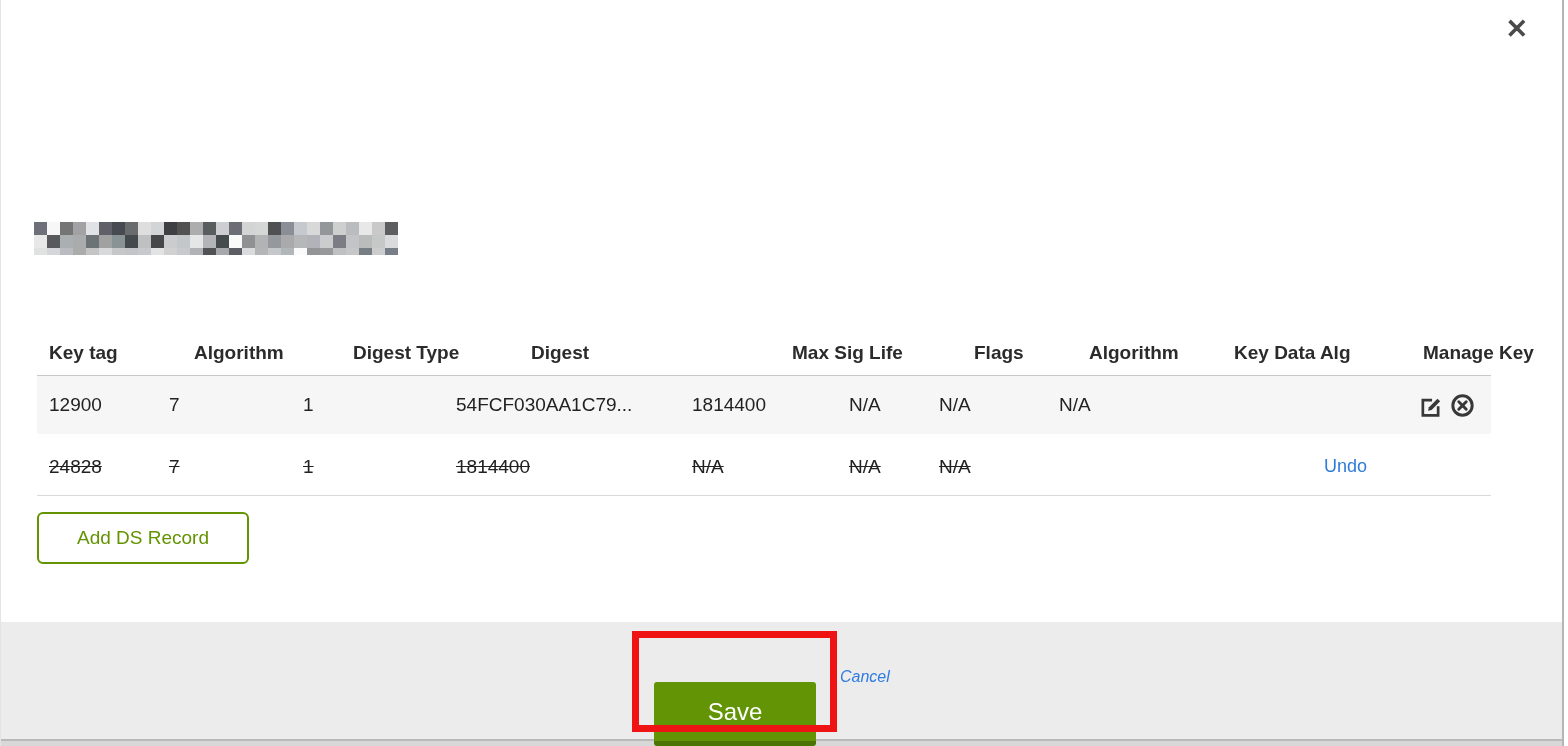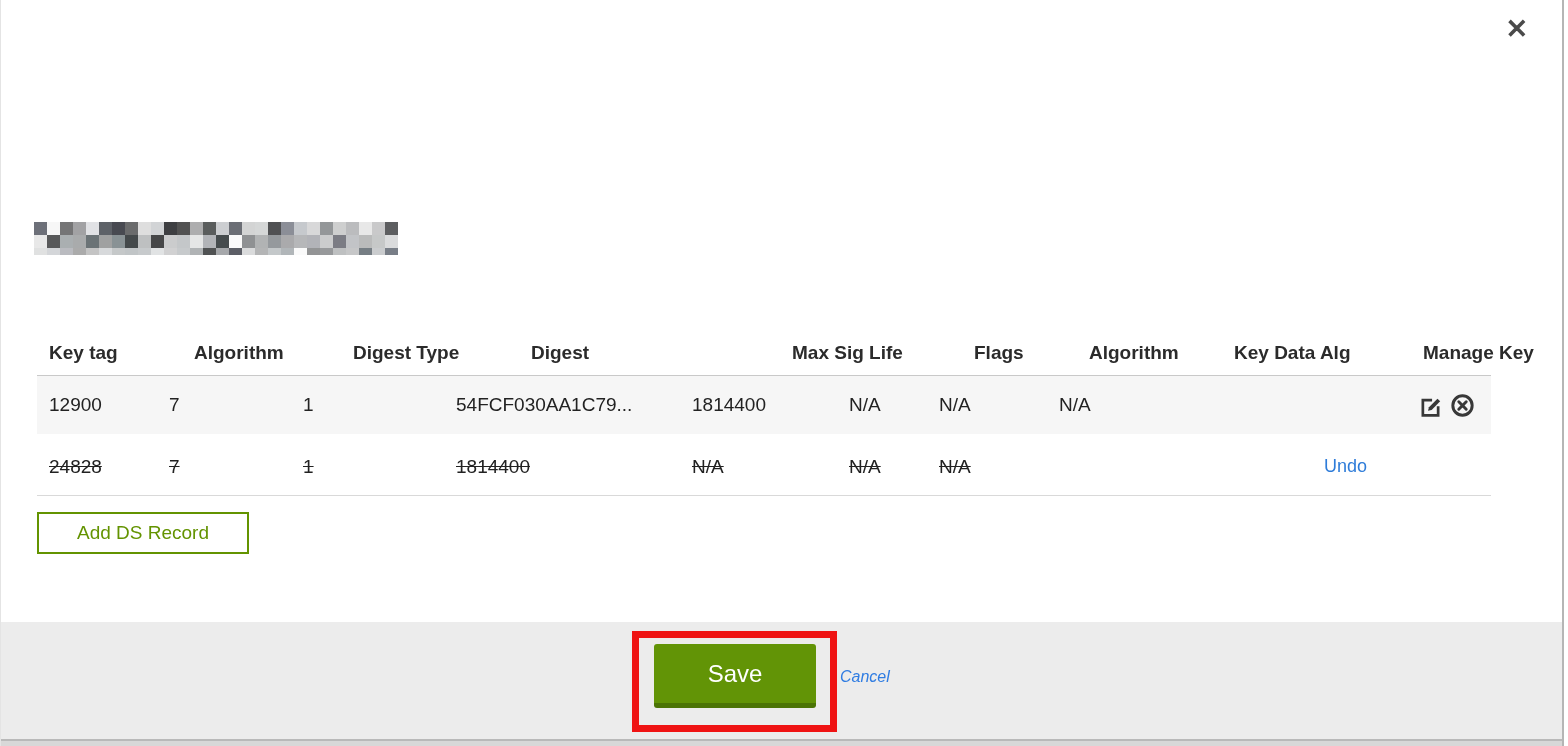--- a/index.html
+++ b/index.html
@@ -56,37 +56,37 @@
   .t-data.last { margin-top: 4px; border-bottom: 1px solid #d9d9d9; }
   .t-data.deleted .cell-text { text-decoration: line-through; }
   .cell-actions { display: flex; justify-content: flex-end; align-items: center; padding-right: 14px; gap: 3px; }
   .icon-btn { background: none; border: none; cursor: pointer; width: 29px; height: 29px; padding: 0; display:flex; align-items:center; justify-content:center; }
   .icon-btn svg { width: 27px; height: 27px; }
   .undo-link { color: #2e7cd9; font-size: 18px; text-decoration: none; cursor: pointer; }
 
   
   .add-btn {
     position: absolute; left: 36px; top: 512px;
-    width: 212px; height: 42px;
-    background: #fff; border: 2px solid #639300; border-radius: 0;
+    width: 212px; height: 52px;
+    background: #fff; border: 2px solid #639300; border-radius: 6px;
     color: #639300; font-size: 19px; cursor: pointer;
     font-family: "Liberation Sans", sans-serif;
     text-align: center;
   }
 
   
   .footer {
     position: absolute; left: 0; top: 622px; width: 100%; height: 117px;
     background: #ececec;
   }
   .bottom-line  { position: absolute; left: 0; top: 739px; width: 100%; height: 2px; background: #b9b9b9; }
   .bottom-strip { position: absolute; left: 0; top: 741px; width: 100%; height: 5px; background: #d8d8d8; }
 
   .save-btn {
-    position: absolute; left: 653px; top: 644px;
+    position: absolute; left: 653px; top: 682px;
     width: 162px; height: 64px;
     background: #629406; border: none; border-bottom: 5px solid #4b7405;
     border-radius: 3px; color: #ffffff; font-size: 24px; cursor: pointer;
     font-family: "Liberation Sans", sans-serif;
   }
   .cancel-link {
     position: absolute; left: 839px; top: 668px;
     font-size: 16px; color: #2f7ce2; text-decoration: none; cursor: pointer; font-style: italic;
   }
 

